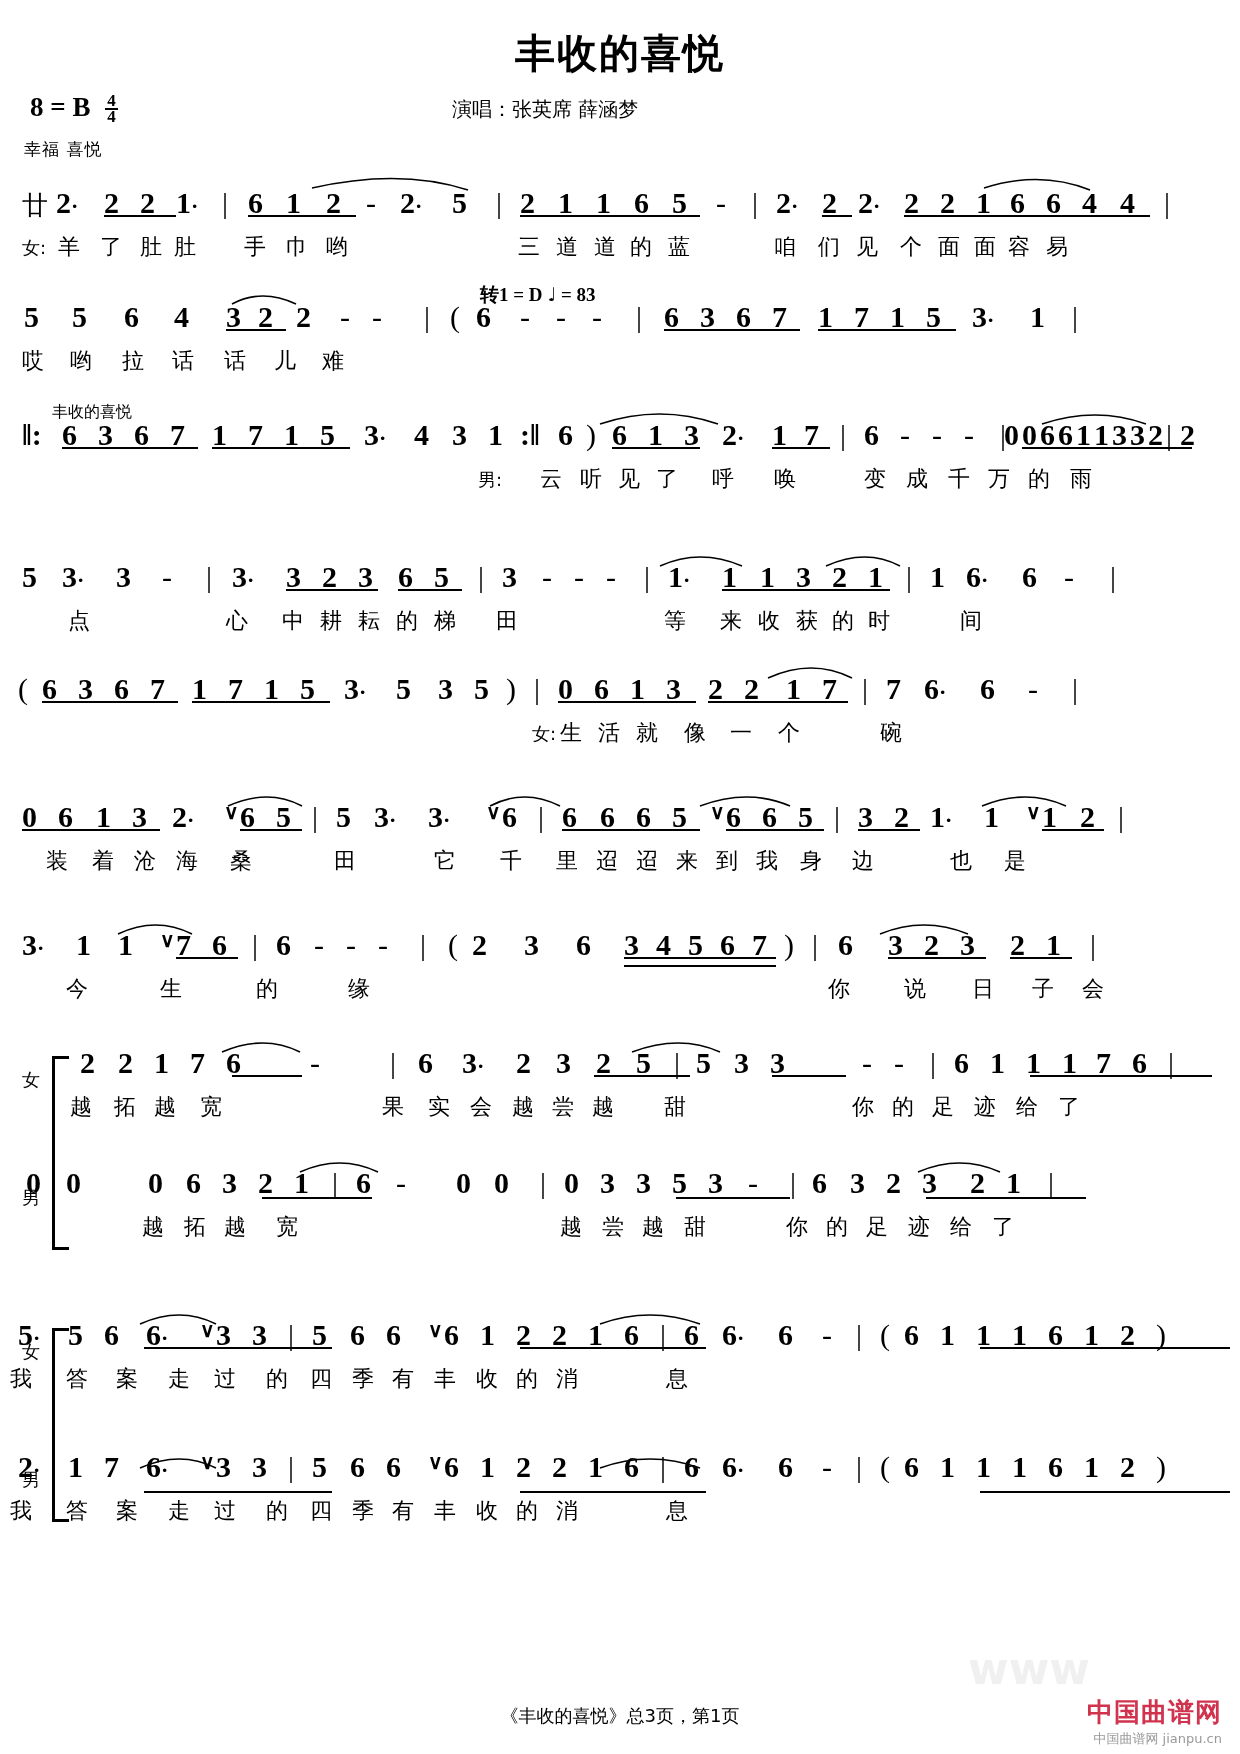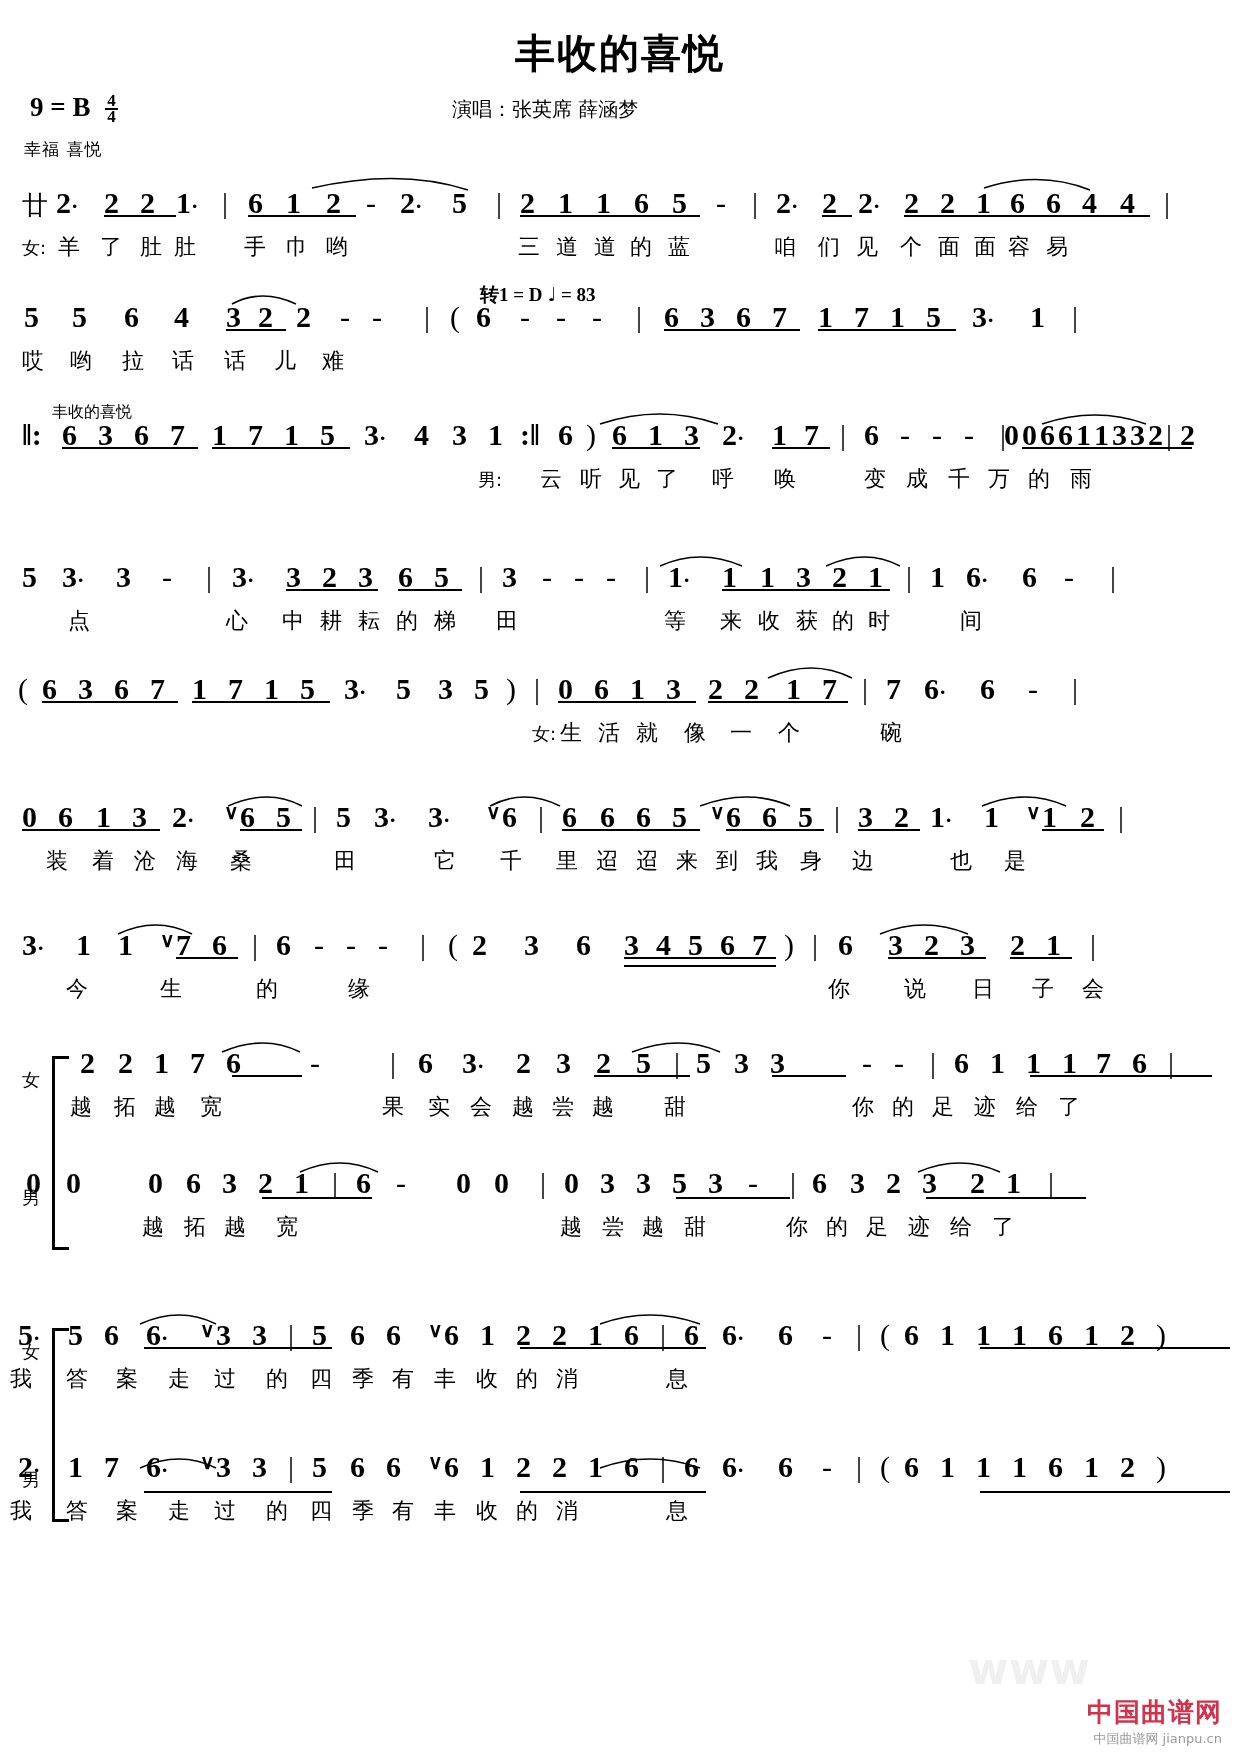--- a/index.html
+++ b/index.html
@@ -113,21 +113,21 @@
 </head>
 <body>
 
 <div class="page">
 
   <div class="title">丰收的喜悦</div>
   <div class="singer">演唱：张英席 薛涵梦</div>
 
 
   <div class="keysig">
-    <span>9 = B</span>
+    <span>8 = B</span>
     <span class="frac">
       <span style="display:block;border-bottom:2px solid #000;padding:0 2px;">4</span>
       <span style="display:block;padding:0 2px;">4</span>
     </span>
   </div>
   <div class="mood">幸福 喜悦</div>
 
   <div class="sys" style="top:186px;">
     <div class="notes">
       <span class="n" style="left:22px;top:2px;font-size:26px;font-weight:normal;">廿</span>
@@ -791,13 +791,14 @@
       <path d="M600 1468 Q 650 1450 700 1468" stroke-width="1.6"></path>
     </g>
   </svg>
 
   <div class="wmbig">www</div>
   <div class="wm">
     <div class="wm1">中国曲谱网</div>
     <div class="wm2">中国曲谱网 jianpu.cn</div>
   </div>
 
+  <div class="footer">《丰收的喜悦》总3页，第1页</div>
 </div>
 
 </body></html>

